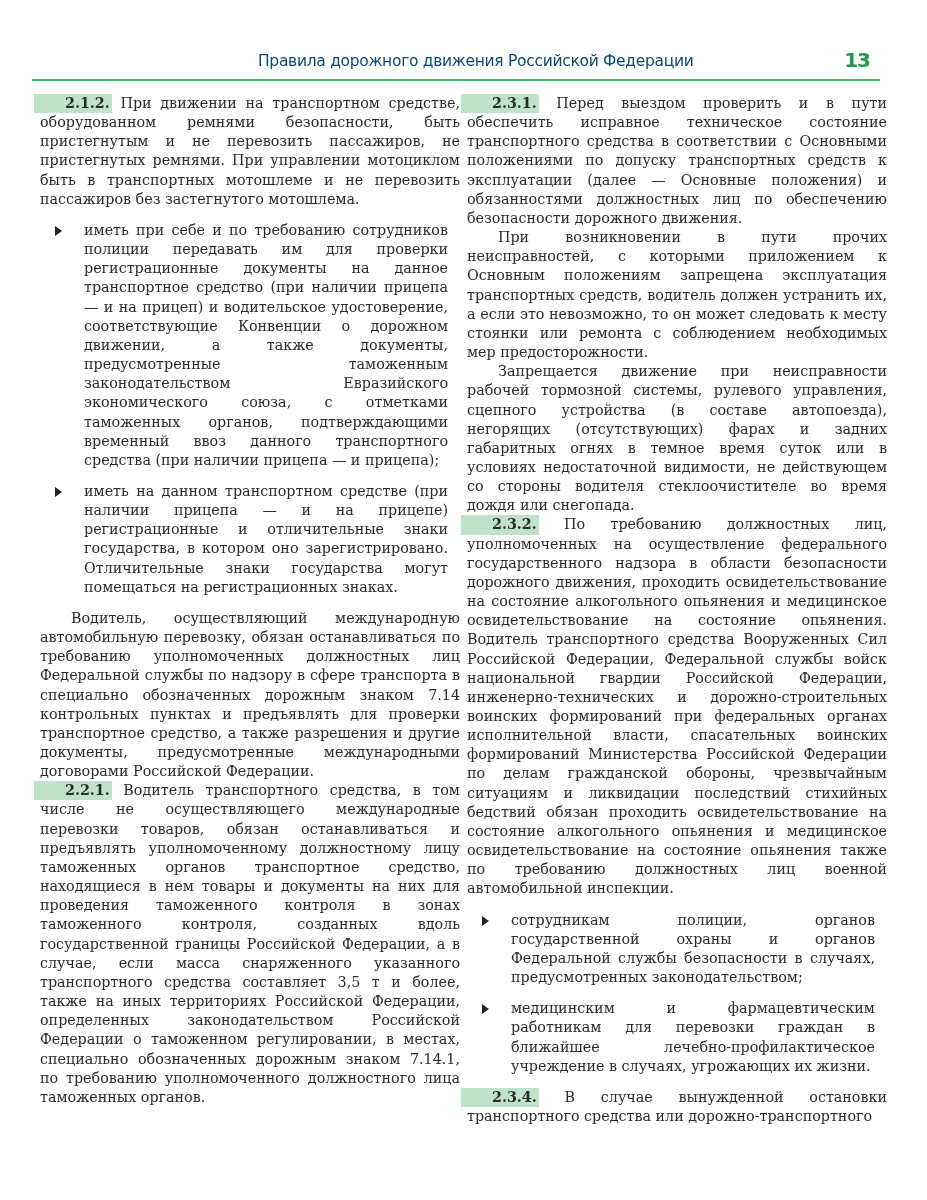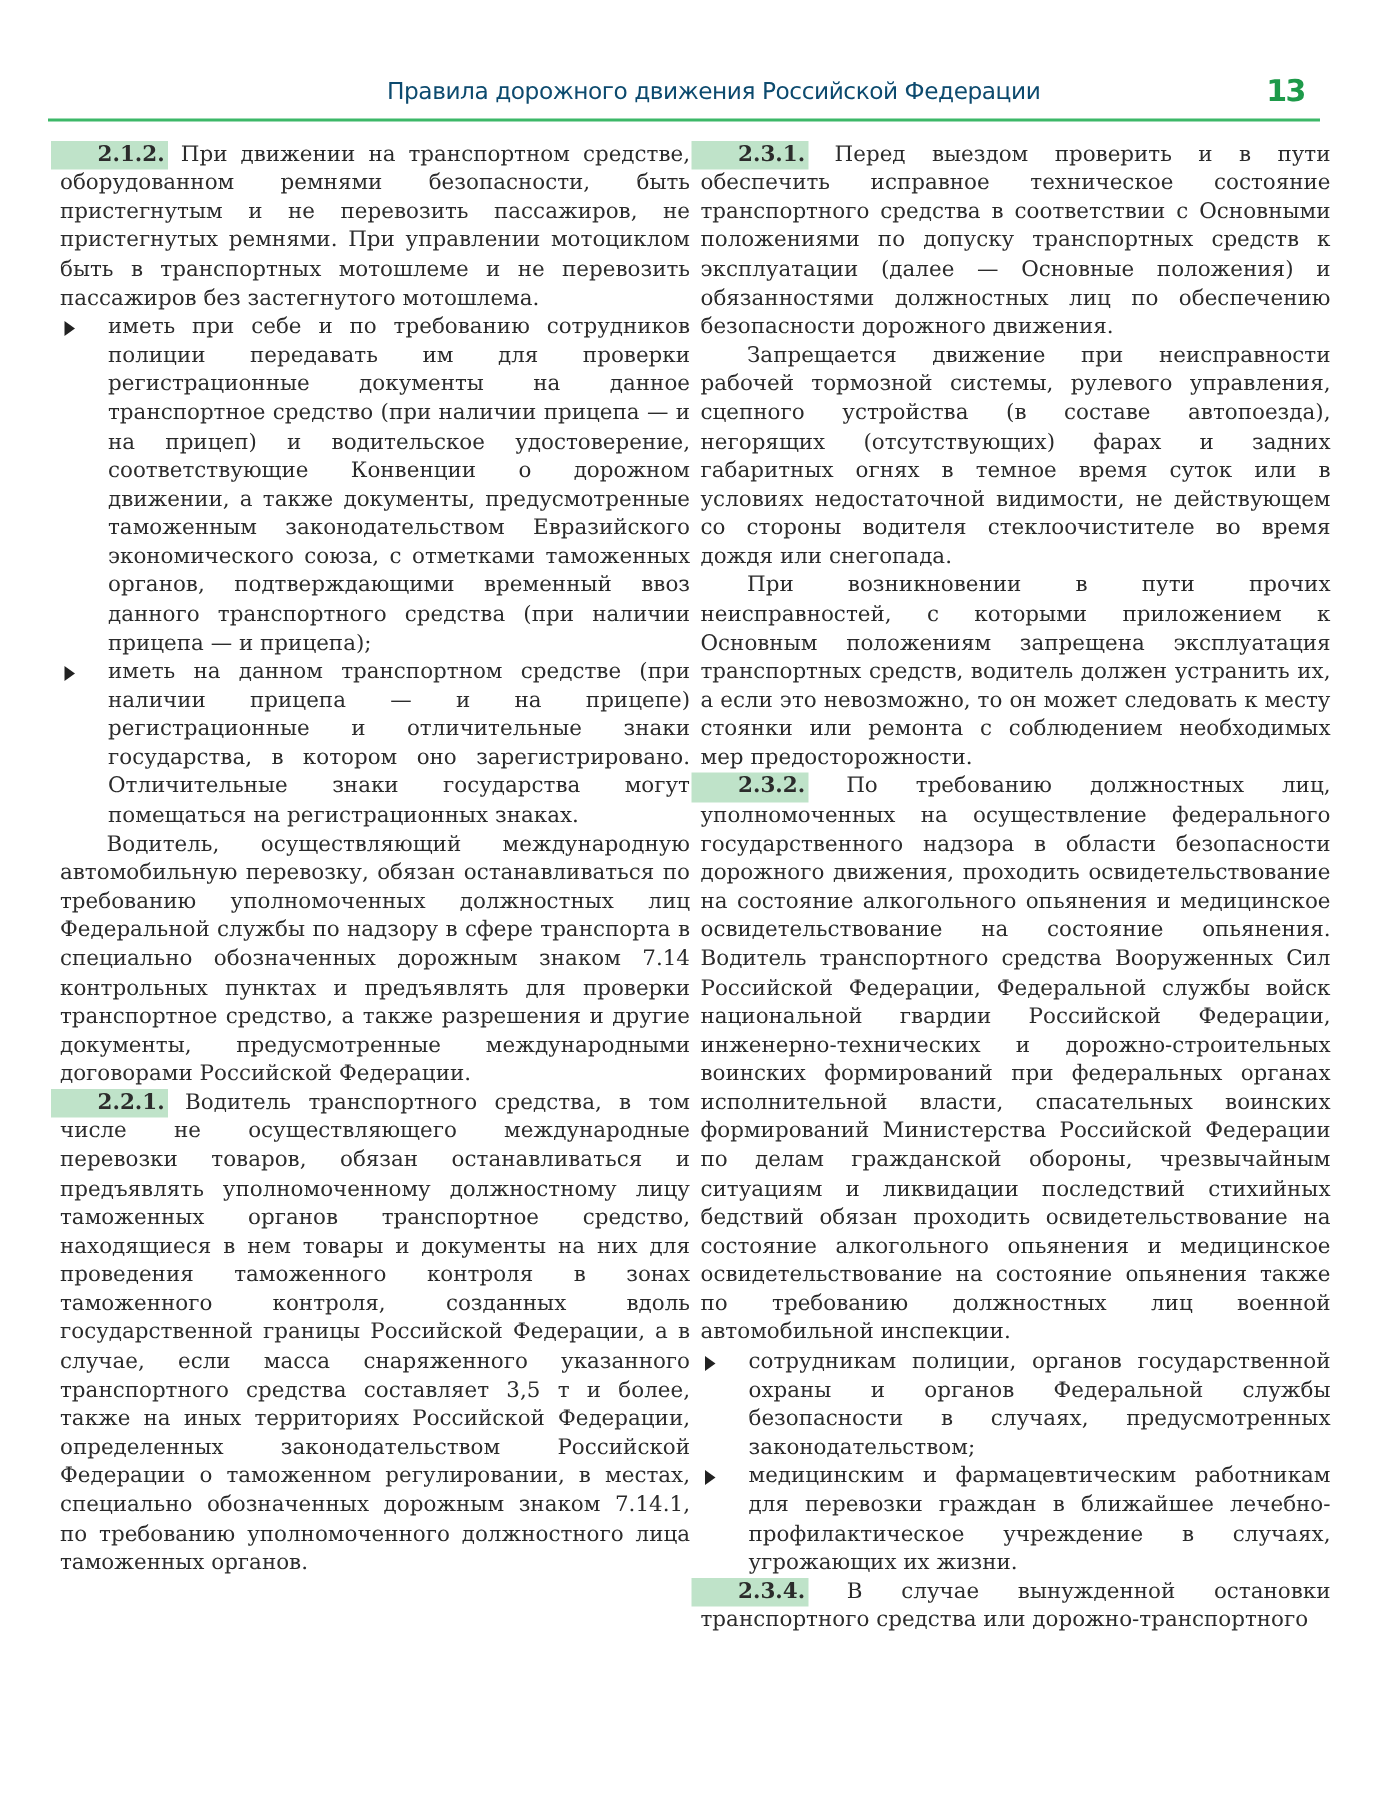--- a/index.html
+++ b/index.html
@@ -11,21 +11,21 @@
   .page-num { position:absolute; right:10px; top:2px; font-family:"DejaVu Sans", "Liberation Sans", sans-serif;
               font-size:20px; font-weight:bold; color:#1e9a4a; letter-spacing:-1px;margin-left:28px; }
   .header-rule { position:absolute; left:0; top:33px; width:848px; height:2px; background:#3cb868; }
   .col { position:absolute; top:94px; width:420px; font-size:14.3px; line-height:19.15px; text-align:justify; }
   .col-left { left:40px; }
   .col-right { left:467px; }
   .p { margin:0; text-indent:0; }
   .p.indent { text-indent:31px; }
   .p.sec { text-indent:0; }
   .num { display:inline-block; background:#bfe3c9; padding:0 2px 0 31px; font-weight:bold; margin-left:-6px; text-indent:0; }
-  .bullet { position:relative; padding-left:32px; margin:0; }
+  .bullet { position:relative; padding-left:32px; margin:12px; }
   .bullet .mark { position:absolute; left:3px; top:5px; width:0; height:0;
                   border-top:5px solid transparent; border-bottom:5px solid transparent; border-left:7px solid #222; }
 </style>
 </head>
 <body>
 
 <div class="header">
   <span class="header-title">Правила дорожного движения Российской Федерации</span>
   <span class="page-num">13</span>
   <div class="header-rule"></div>
@@ -35,19 +35,19 @@
   <p class="p sec"><span class="num">2.1.2.</span><span> При движении на транспортном средстве, оборудованном ремнями безопасности, быть пристегнутым и не перевозить пассажиров, не пристегнутых ремнями. При управлении мотоциклом быть в транспортных мотошлеме и не перевозить пассажиров без застегнутого мотошлема.</span></p>
   <p class="bullet"><span class="mark"></span><span>иметь при себе и по требованию сотрудников полиции передавать им для проверки регистрационные документы на данное транспортное средство (при наличии прицепа — и на прицеп) и водительское удостоверение, соответствующие Конвенции о дорожном движении, а также документы, предусмотренные таможенным законодательством Евразийского экономического союза, с отметками таможенных органов, подтверждающими временный ввоз данного транспортного средства (при наличии прицепа — и прицепа);</span></p>
   <p class="bullet"><span class="mark"></span><span>иметь на данном транспортном средстве (при наличии прицепа — и на прицепе) регистрационные и отличительные знаки государства, в котором оно зарегистрировано. Отличительные знаки государства могут помещаться на регистрационных знаках.</span></p>
   <p class="p indent">Водитель, осуществляющий международную автомобильную перевозку, обязан останавливаться по требованию уполномоченных должностных лиц Федеральной службы по надзору в сфере транспорта в специально обозначенных дорожным знаком 7.14 контрольных пунктах и предъявлять для проверки транспортное средство, а также разрешения и другие документы, предусмотренные международными договорами Российской Федерации.</p>
   <p class="p sec"><span class="num">2.2.1.</span><span> Водитель транспортного средства, в том числе не осуществляющего международные перевозки товаров, обязан останавливаться и предъявлять уполномоченному должностному лицу таможенных органов транспортное средство, находящиеся в нем товары и документы на них для проведения таможенного контроля в зонах таможенного контроля, созданных вдоль государственной границы Российской Федерации, а в случае, если масса снаряженного указанного транспортного средства составляет 3,5 т и более, также на иных территориях Российской Федерации, определенных законодательством Российской Федерации о таможенном регулировании, в местах, специально обозначенных дорожным знаком 7.14.1, по требованию уполномоченного должностного лица таможенных органов.</span></p>
 
 </div>
 
 <div class="col col-right">
   <p class="p sec"><span class="num">2.3.1.</span><span> Перед выездом проверить и в пути обеспечить исправное техническое состояние транспортного средства в соответствии с Основными положениями по допуску транспортных средств к эксплуатации (далее — Основные положения) и обязанностями должностных лиц по обеспечению безопасности дорожного движения.</span></p>
+  <p class="p indent">При возникновении в пути прочих неисправностей, с которыми приложением к Основным положениям запрещена эксплуатация транспортных средств, водитель должен устранить их, а если это невозможно, то он может следовать к месту стоянки или ремонта с соблюдением необходимых мер предосторожности.</p>
   <p class="p indent">Запрещается движение при неисправности рабочей тормозной системы, рулевого управления, сцепного устройства (в составе автопоезда), негорящих (отсутствующих) фарах и задних габаритных огнях в темное время суток или в условиях недостаточной видимости, не действующем со стороны водителя стеклоочистителе во время дождя или снегопада.</p>
-  <p class="p indent">При возникновении в пути прочих неисправностей, с которыми приложением к Основным положениям запрещена эксплуатация транспортных средств, водитель должен устранить их, а если это невозможно, то он может следовать к месту стоянки или ремонта с соблюдением необходимых мер предосторожности.</p>
   <p class="p sec"><span class="num">2.3.2.</span><span> По требованию должностных лиц, уполномоченных на осуществление федерального государственного надзора в области безопасности дорожного движения, проходить освидетельствование на состояние алкогольного опьянения и медицинское освидетельствование на состояние опьянения. Водитель транспортного средства Вооруженных Сил Российской Федерации, Федеральной службы войск национальной гвардии Российской Федерации, инженерно-технических и дорожно-строительных воинских формирований при федеральных органах исполнительной власти, спасательных воинских формирований Министерства Российской Федерации по делам гражданской обороны, чрезвычайным ситуациям и ликвидации последствий стихийных бедствий обязан проходить освидетельствование на состояние алкогольного опьянения и медицинское освидетельствование на состояние опьянения также по требованию должностных лиц военной автомобильной инспекции.</span></p>
   <p class="bullet"><span class="mark"></span><span>сотрудникам полиции, органов государственной охраны и органов Федеральной службы безопасности в случаях, предусмотренных законодательством;</span></p>
   <p class="bullet"><span class="mark"></span><span>медицинским и фармацевтическим работникам для перевозки граждан в ближайшее лечебно-профилактическое учреждение в случаях, угрожающих их жизни.</span></p>
   <p class="p sec"><span class="num">2.3.4.</span><span> В случае вынужденной остановки транспортного средства или дорожно-транспортного</span></p>
 </div>
 
 </body></html>

